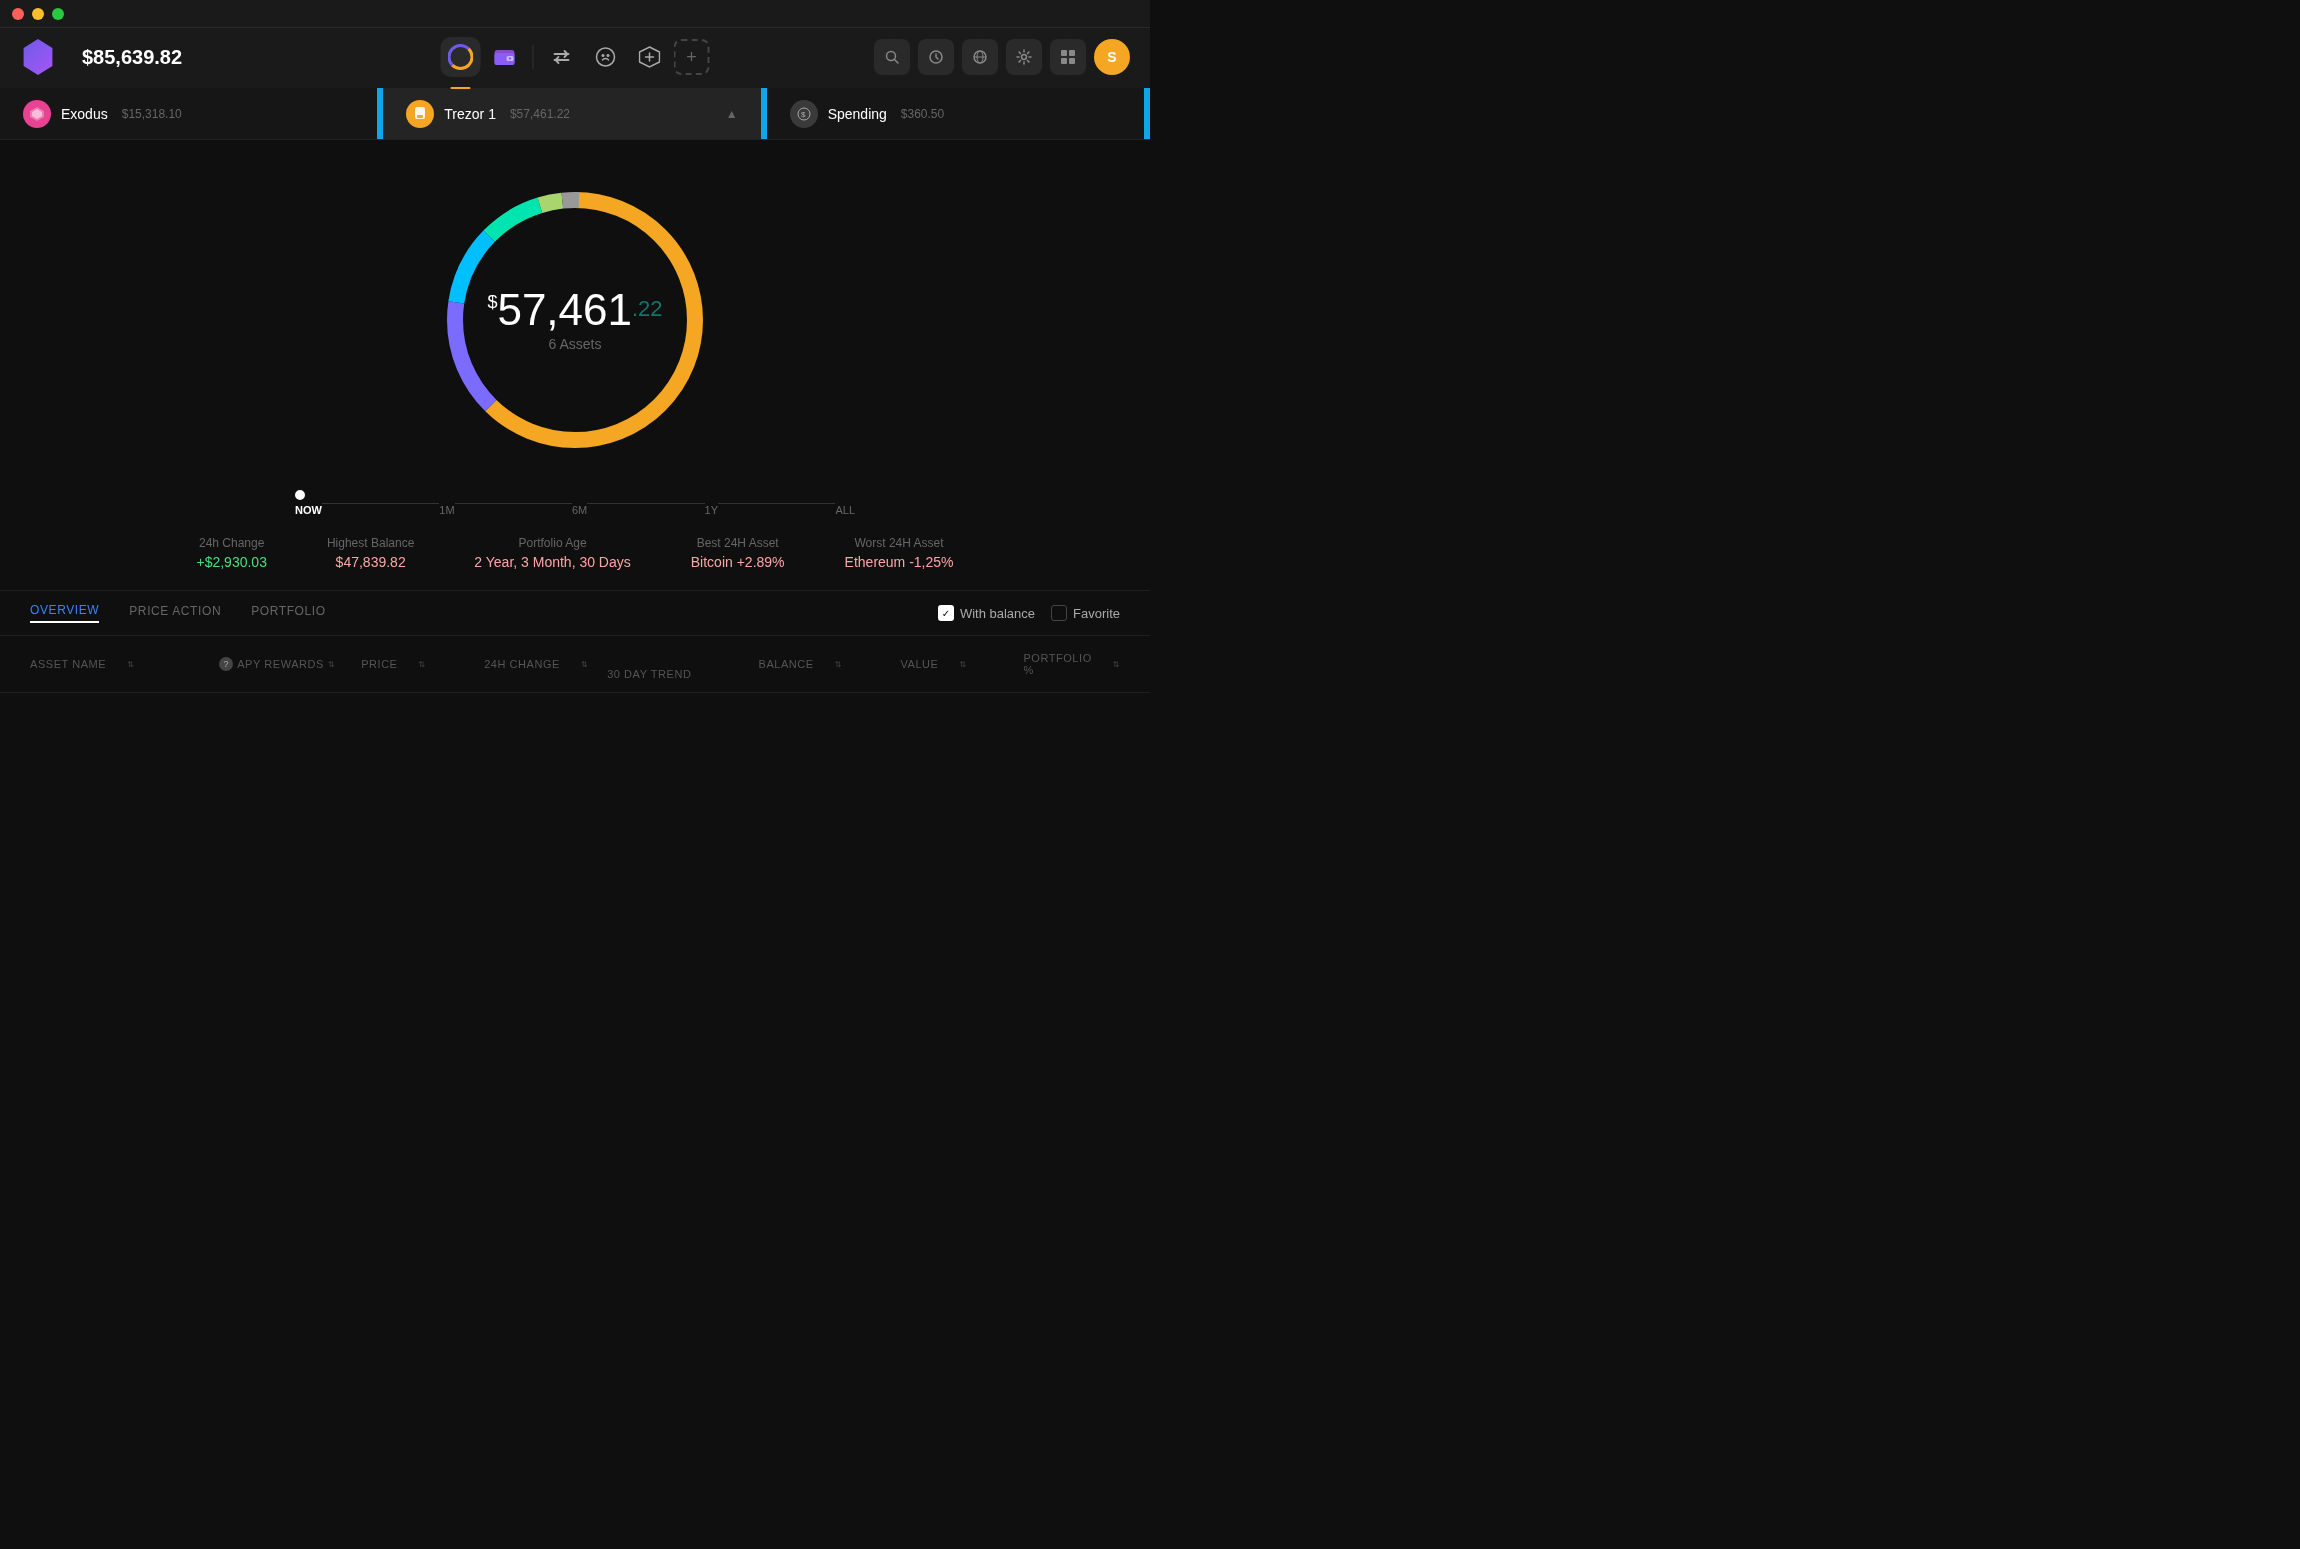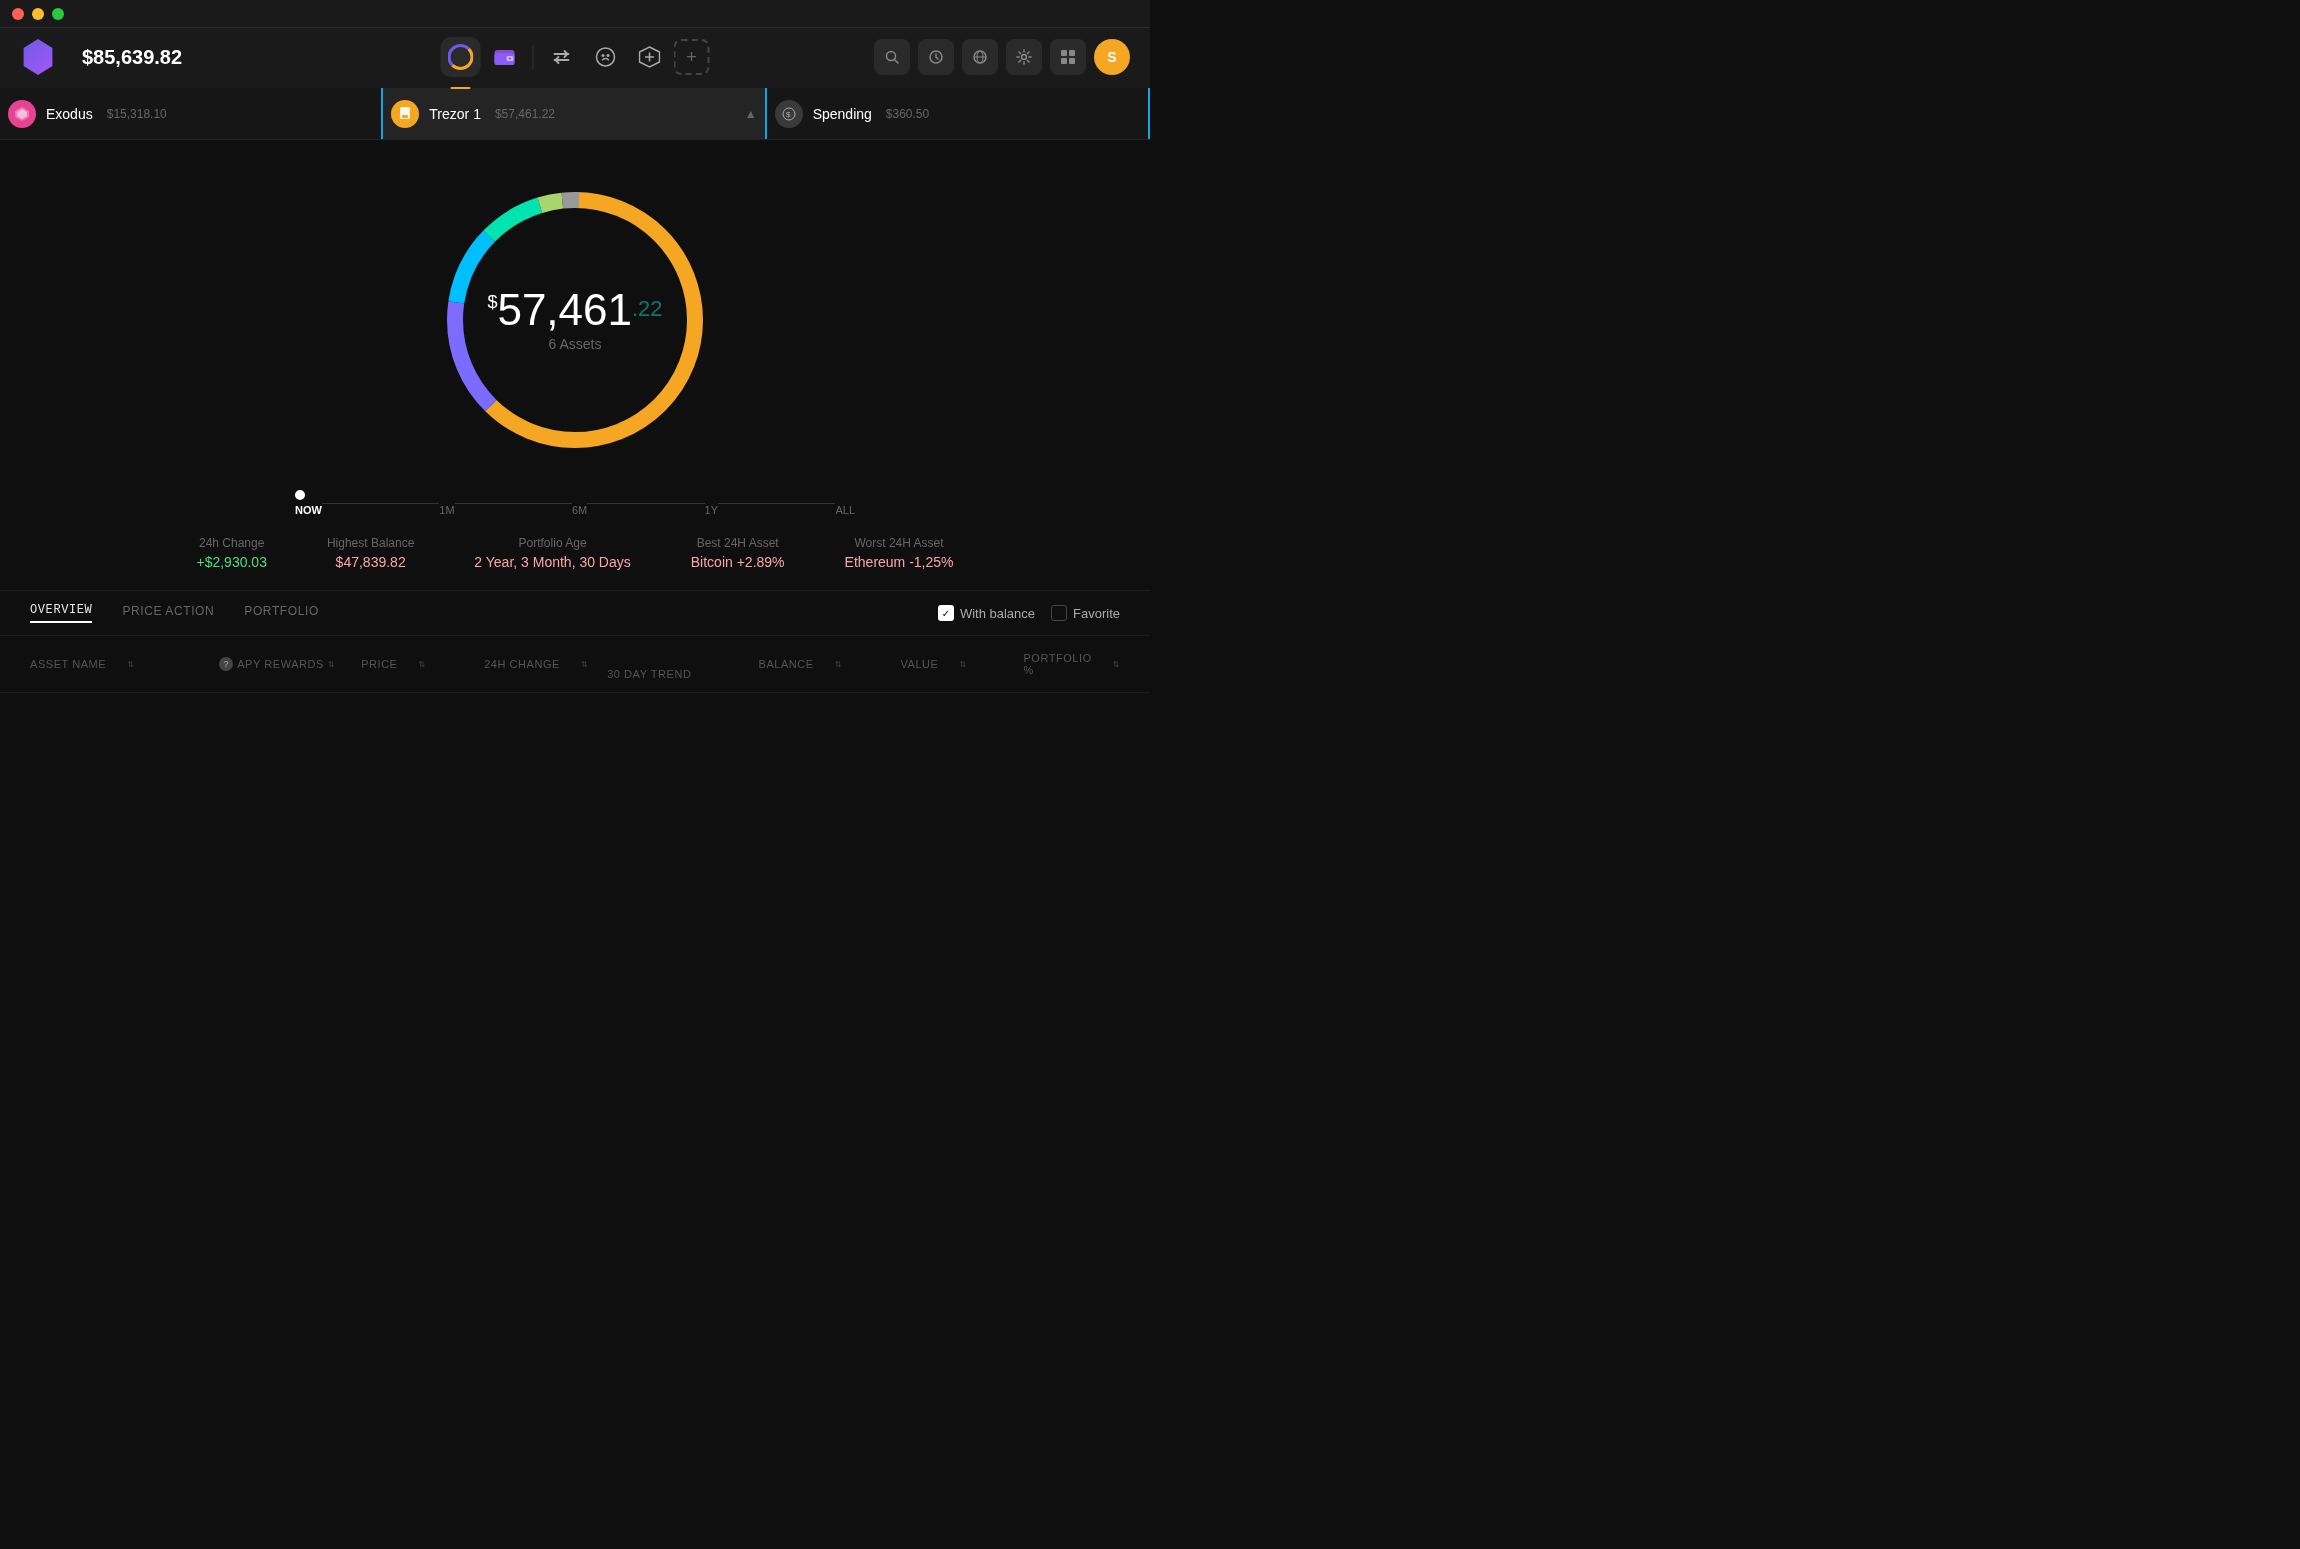--- a/index.html
+++ b/index.html
@@ -137,24 +137,24 @@
       background: #161616;
       height: 52px;
       display: flex;
       align-items: stretch;
       border-bottom: 1px solid #222;
     }
     .wallet-item {
       display: flex;
       align-items: center;
       gap: 10px;
-      padding: 0 8px;
+      padding: 0 23px;
       cursor: pointer;
       flex: 1;
-      border-right: 2px solid #0ea5e9;
+      border-right: 6px solid #0ea5e9;
       min-width: 0;
     }
     .wallet-item.active {
       background: #242424;
     }
     .wallet-icon {
       width: 28px; height: 28px;
       border-radius: 50%;
       display: flex; align-items: center; justify-content: center;
       font-size: 13px;
@@ -273,23 +273,22 @@
     .tab-item {
       font-size: 12px;
       color: #666;
       cursor: pointer;
       text-transform: uppercase;
       letter-spacing: 0.05em;
       font-weight: 500;
       padding-bottom: 4px;
     }
     .tab-item.active {
-      color: #e5e5e5;
+      color: #3b82f6;
       border-bottom: 2px solid #fff;
-      font-family: Liberation Mono, monospace;
     }
     .tabs-right {
       margin-left: auto;
       display: flex;
       align-items: center;
       gap: 16px;
     }
     .filter-item {
       display: flex;
       align-items: center;

